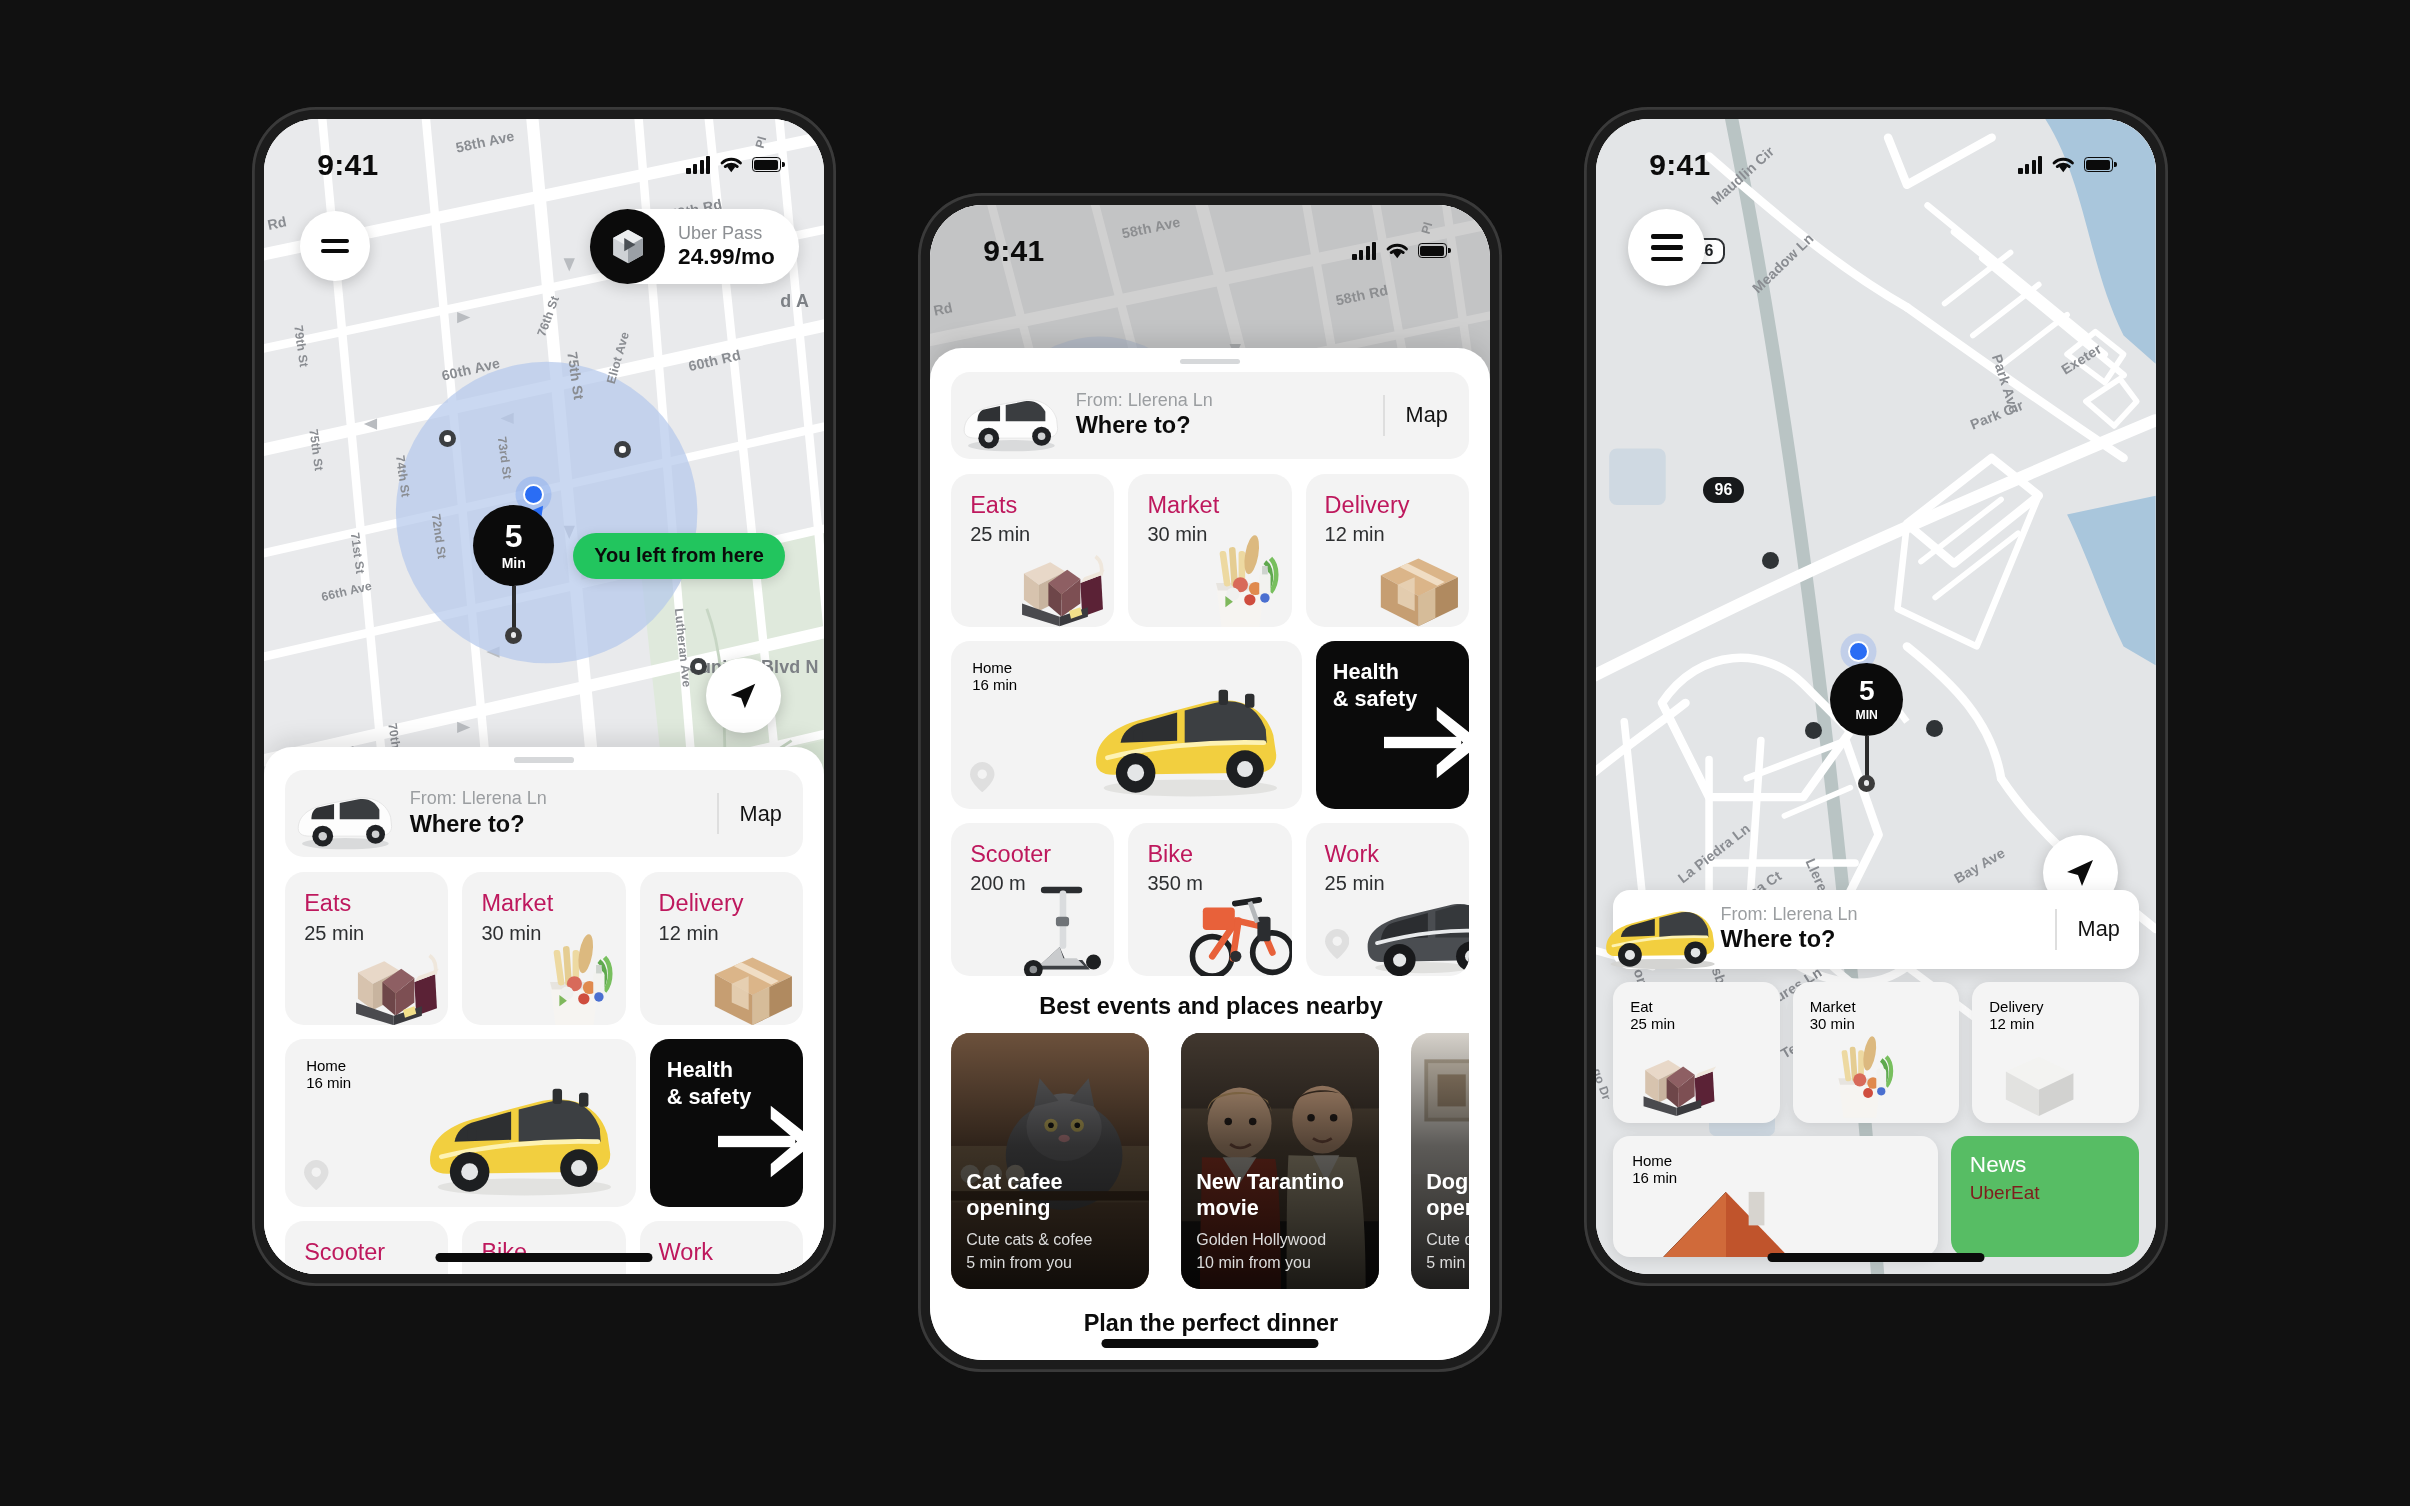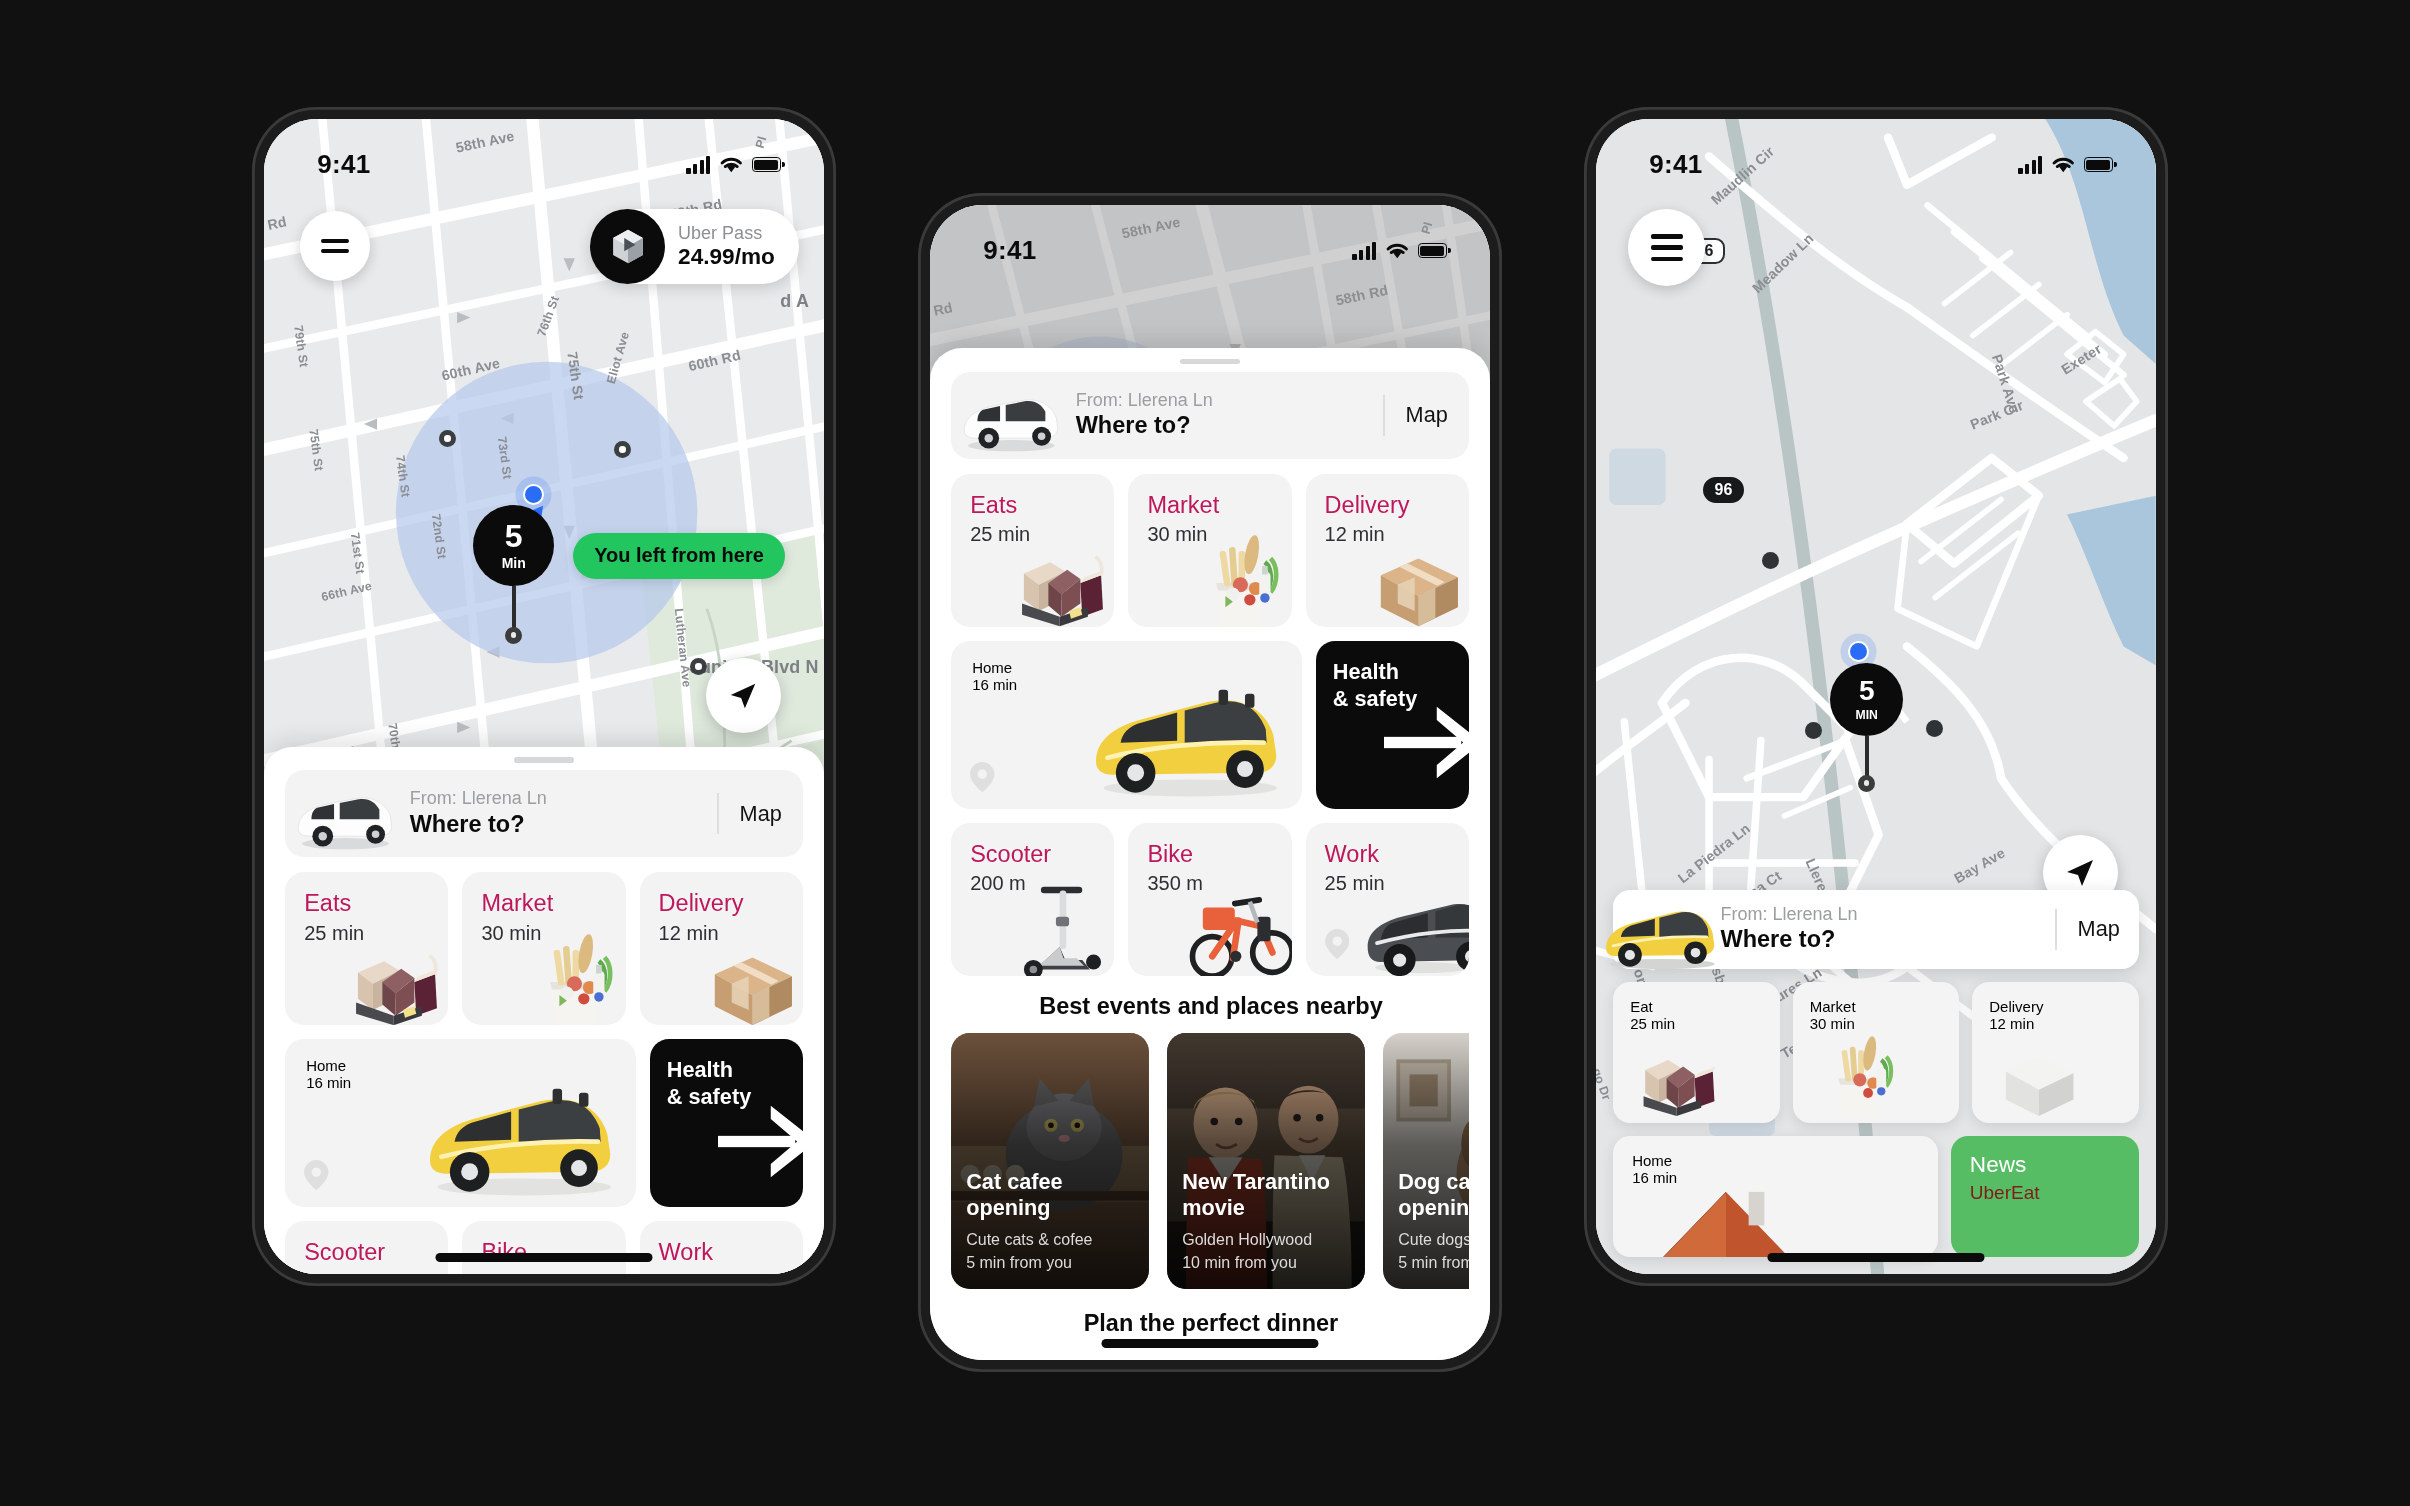--- a/index.html
+++ b/index.html
@@ -28,21 +28,21 @@
 
   .rdlbl { font-family: "Liberation Sans", sans-serif; fill: #8a8d92;
            font-size: 15px; font-weight: 600; letter-spacing: .2px; }
   .rdlbl-sm { font-size: 13px; }
   .rdlbl-lg { font-size: 19px; fill:#7d8186; }
 
   
   .statusbar { position: absolute; top: 0; left: 0; right: 0; height: 70px;
                display: flex; align-items: center; justify-content: space-between;
                padding: 21px 43px 0 53px; z-index: 40; }
-  .sb-time { font-size: 26px; font-weight: 700; color: #0b0b0b; letter-spacing: 0.3px; }
+  .sb-time { font-size: 30px; font-weight: 700; color: #0b0b0b; letter-spacing: 0.3px; }
   .sb-icons { display: flex; align-items: center; gap: 8.5px; }
   .bars { display: flex; align-items: flex-end; gap: 2.4px; height: 19px; }
   .bars i { display: block; width: 4.2px; background: #0b0b0b; border-radius: 0.9px; }
   .bars i:nth-child(1){height:6.6px}.bars i:nth-child(2){height:10.4px}
   .bars i:nth-child(3){height:14px}.bars i:nth-child(4){height:18px}
   .batt { width: 29px; height: 15px; border: 1.9px solid #0b0b0b; border-radius: 3.8px;
           position: relative; padding: 1.4px; }
   .batt::after { content:""; position:absolute; right:-4.7px; top:4.2px; width:2.4px;
                  height:4.7px; background:#0b0b0b; border-radius:0 1.9px 1.9px 0; }
   .batt span { display:block; height:100%; background:#0b0b0b; border-radius:1.9px; }
@@ -126,21 +126,21 @@
   .row2 { display:grid; grid-template-columns: 1fr 153px; gap: 14px; margin-bottom: 14px; }
   .tile-wide { position:relative; background:#f3f3f3; border-radius:19px; height:168px;
                padding: 18px 21px; overflow:hidden; cursor:pointer; }
   .tile-wide .art { position:absolute; right:5.6px; bottom:5.6px; width:217px; height:132px; }
   .tile-dark { position:relative; background:#0b0b0b; border-radius:19px; height:168px;
                padding: 17px 17px; overflow:hidden; cursor:pointer; }
   .tile-dark .tl { font-size:21.7px; font-weight:700; color:#fff; line-height:1.25; }
   .tile-dark .arrow { position:absolute; right:-13px; bottom:24.5px; }
 
   .sec-head { font-size:23.5px; font-weight:700; color:#0b0b0b; margin: 17px 0 13px 1.9px; text-align: center; }
-  .cardrow { display:flex; gap:18px; overflow:hidden; }
+  .cardrow { display:flex; gap:32px; overflow:hidden; }
   .evcard { position:relative; width: 198px; height: 256px; border-radius:19px;
             flex:0 0 auto; overflow:hidden; cursor:pointer; }
   .evcard .shade { position:absolute; inset:0;
                    background:linear-gradient(180deg, rgba(0,0,0,.12) 0%, rgba(0,0,0,.62) 44%, rgba(0,0,0,.88) 100%); }
   .evcard .body { position:absolute; left:15px; right:11.3px; bottom:15px; }
   .evcard .ti { font-size:21.7px; font-weight:700; color:#fff; line-height:1.2; }
   .evcard .su { font-size:16px; color:#dcdcdc; margin-top:7.5px; line-height:1.35; }
 
   .home-indicator { position:absolute; left:50%; transform:translateX(-50%);
                     bottom: 12.2px; width: 217px; height: 8.5px; border-radius:4.7px;

